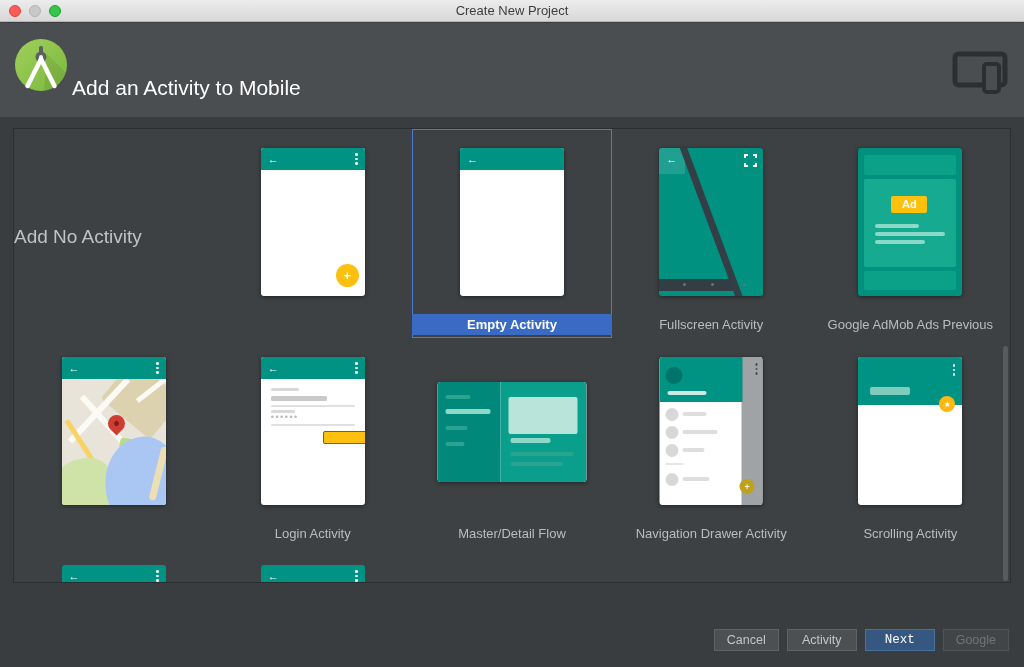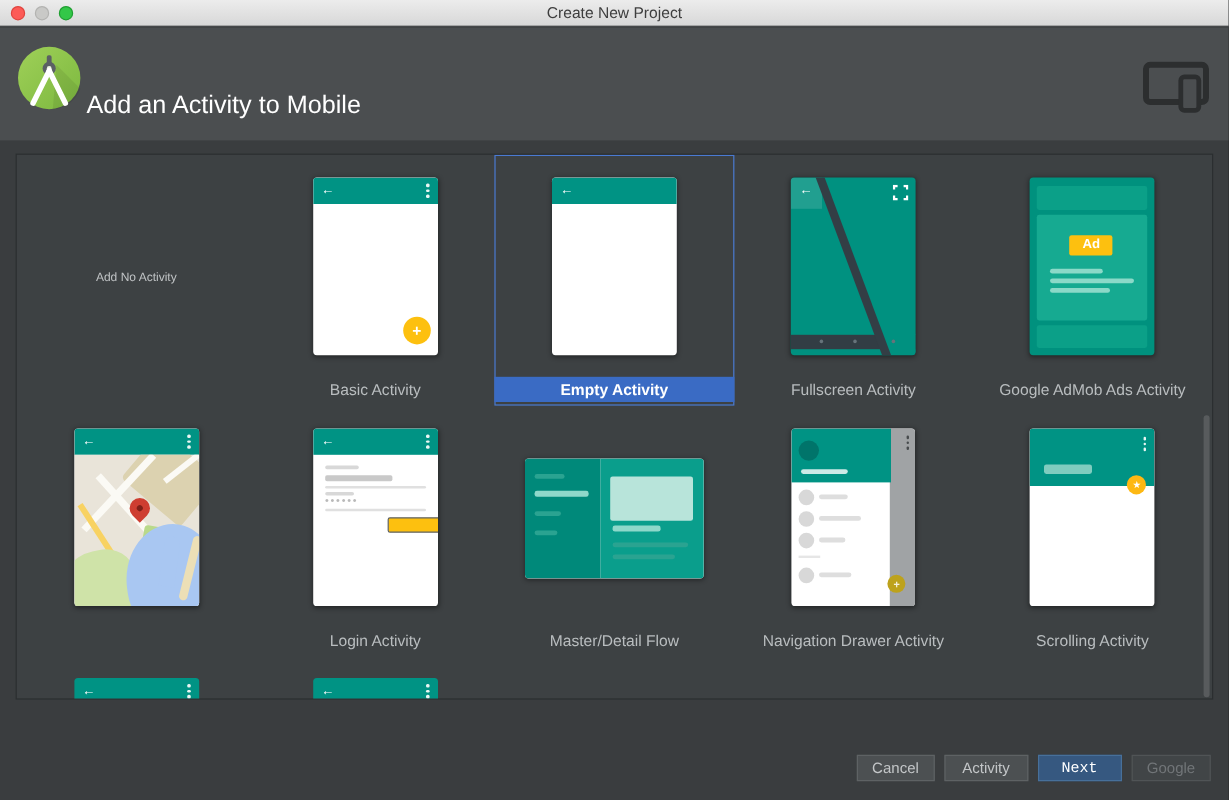--- a/index.html
+++ b/index.html
@@ -27,22 +27,22 @@
   
   .panel{position:absolute;left:13px;top:128px;width:998px;height:455px;
          background:#3d4143;border:1px solid #2b2e30;overflow:hidden;}
   .grid-row{display:flex;}
   .cell{position:relative;width:199.2px;height:209px;flex:none;}
   .cell.partial{height:37px;}
   .cell.selected{outline:1px solid #4a7ad2;outline-offset:-1px;}
   .cell-label{position:absolute;left:0;right:0;bottom:3px;height:21px;line-height:21px;
               text-align:center;font-size:13px;color:#b9bdbf;}
   .cell.selected .cell-label{background:#3a6bc4;color:#ffffff;font-weight:bold;}
-  .no-activity-label{position:absolute;left:0;right:0;top:97px;text-align:center;
-                     font-size:10px;color:#c0c3c5;}
+  .no-activity-label{position:absolute;left:0;right:0;top:97px;
+                     font-size:19px;color:#c0c3c5;}
 
   
   .thumb{position:absolute;left:50%;transform:translateX(-50%);top:19px;width:104px;height:148px;
          border-radius:3px;overflow:hidden;box-shadow:0 1px 4px rgba(0,0,0,.45);background:#fff;}
   .thumb.landscape{width:149px;height:100px;top:44px;}
   .thumb.teal{background:#009180;}
   .thumb.partialbar{height:19px;border-radius:3px 3px 0 0;top:18px;box-shadow:none;background:#009384;}
   .tbar{position:absolute;left:0;top:0;right:0;height:22px;background:#009384;
         display:flex;align-items:center;padding:0 7px;}
   .tbar .sp{flex:1;}
@@ -183,21 +183,20 @@
             <span class="vdots">
                 <b></b>
                 <b></b>
                 <b></b>
               </span>
           </div>
           <div class="fab basic">
               <span>+</span>
             </div>
         </div>
-        <div class="cell-label">Basic Activity</div>
       </div>
 
       <div class="cell selected">
         <div class="thumb">
           <div class="tbar">
             <span class="arr">←</span>
           </div>
         </div>
         <div class="cell-label">Empty Activity</div>
       </div>
@@ -223,21 +222,21 @@
         <div class="thumb teal" style="background:#00917e">
           <div class="ad-inset" style="top:7px;height:20px"></div>
           <div class="ad-mid">
             <div class="ad-chip">Ad</div>
             <div class="ad-line" style="top:45px;width:44px"></div>
             <div class="ad-line" style="top:53px;width:70px"></div>
             <div class="ad-line" style="top:61px;width:50px"></div>
           </div>
           <div class="ad-inset" style="top:123px;height:19px"></div>
         </div>
-        <div class="cell-label">Google AdMob Ads Activity</div>
+        <div class="cell-label">Google AdMob Ads Previous</div>
       </div>
     </div>
 
     <div class="grid-row">
 
       <div class="cell">
         <div class="thumb">
           <div class="tbar">
             <span class="arr">←</span>
             <span class="sp"></span>

